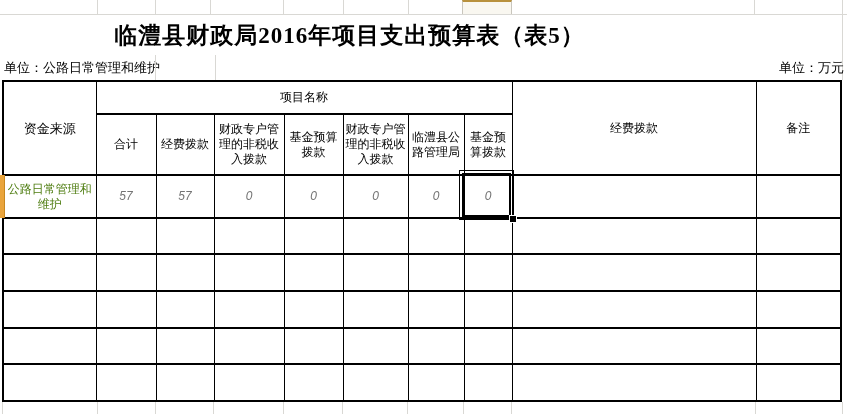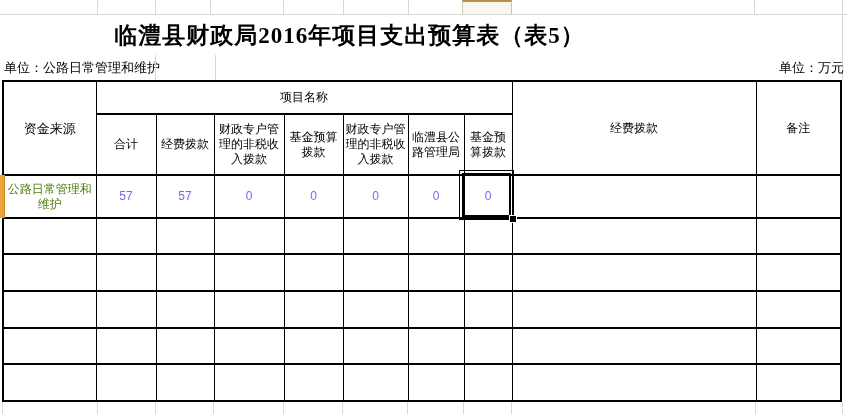--- a/index.html
+++ b/index.html
@@ -36,21 +36,21 @@
   table.budget td,table.budget th{
     border:1px solid #000;border-top-width:2px;border-bottom-width:2px;
     text-align:center;vertical-align:middle;
     font-weight:normal;font-size:12px;line-height:15px;
     padding:0 2px;word-break:break-all;overflow:hidden;
   }
   tr.rh1{height:33px;} tr.rh2{height:61px;} tr.rdata{height:43px;}
   tr.re1{height:36px;} tr.re2{height:37px;} tr.re3{height:37px;} tr.re4{height:36px;} tr.re5{height:37px;}
   th.pad-narrow{padding:0 13px;}   
   th.pad-mid{padding:0 9px;}       
-  td.cell-data{font-size:11px;color:#8b5cf6;line-height:14px;}
+  td.cell-data{font-size:11px;color:#737373;line-height:14px;font-style:italic;}
   td.cell-name{font-size:11px;color:#4d7c0f;line-height:14px;padding:0 1px;}
   
   .selection-box{
     position:absolute;left:459px;top:170px;width:55px;height:50px;
     box-sizing:border-box;border:1px solid #000;background:transparent;
   }
   .selection-box .inner{position:absolute;left:2px;top:2px;right:2px;bottom:2px;border:2px solid #000;}
   .fill-handle{
     position:absolute;right:-4px;bottom:-4px;width:6px;height:6px;
     background:#000;border:1px solid #fff;

